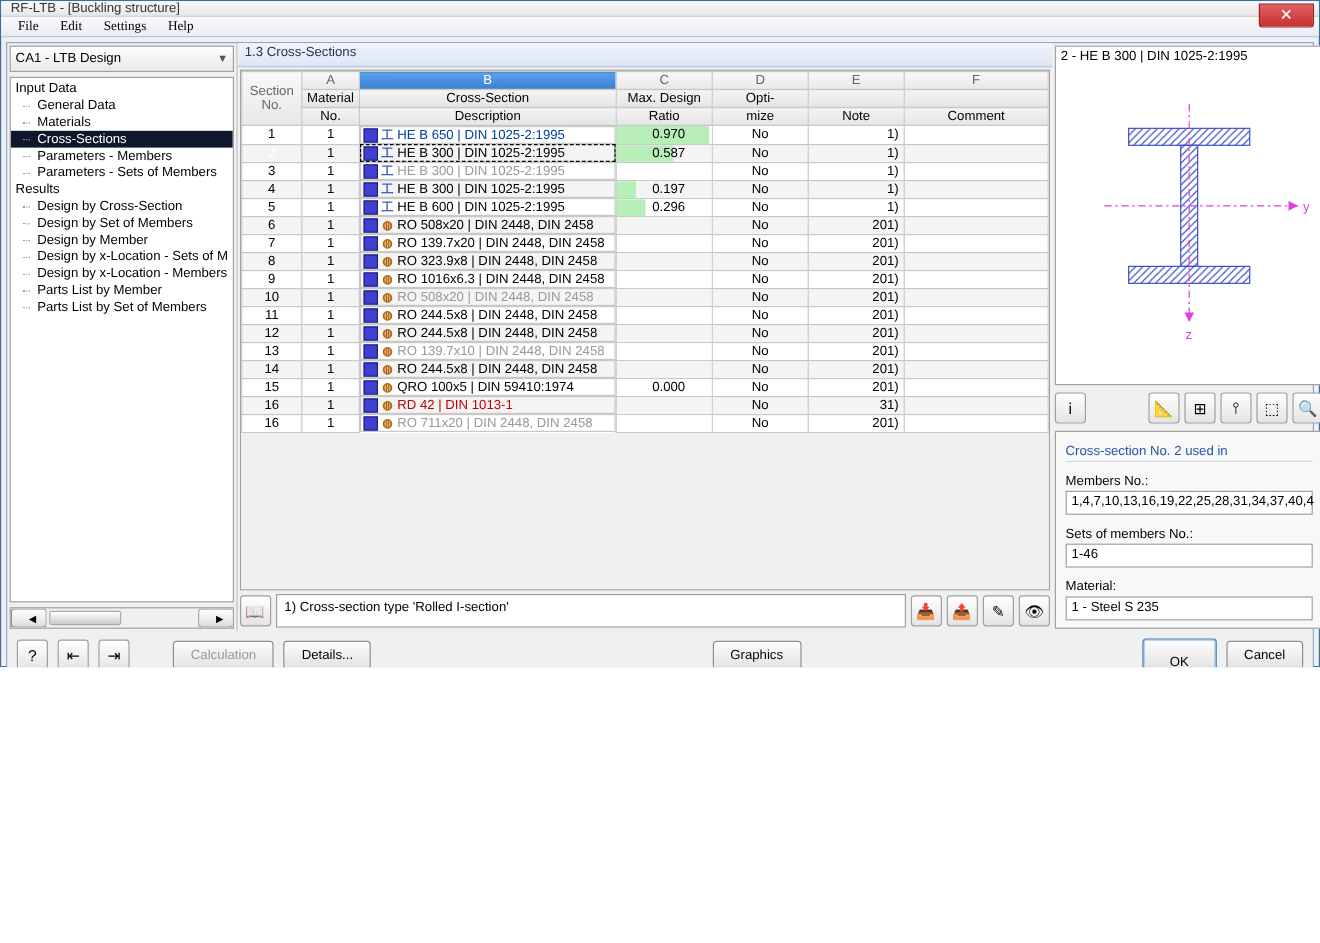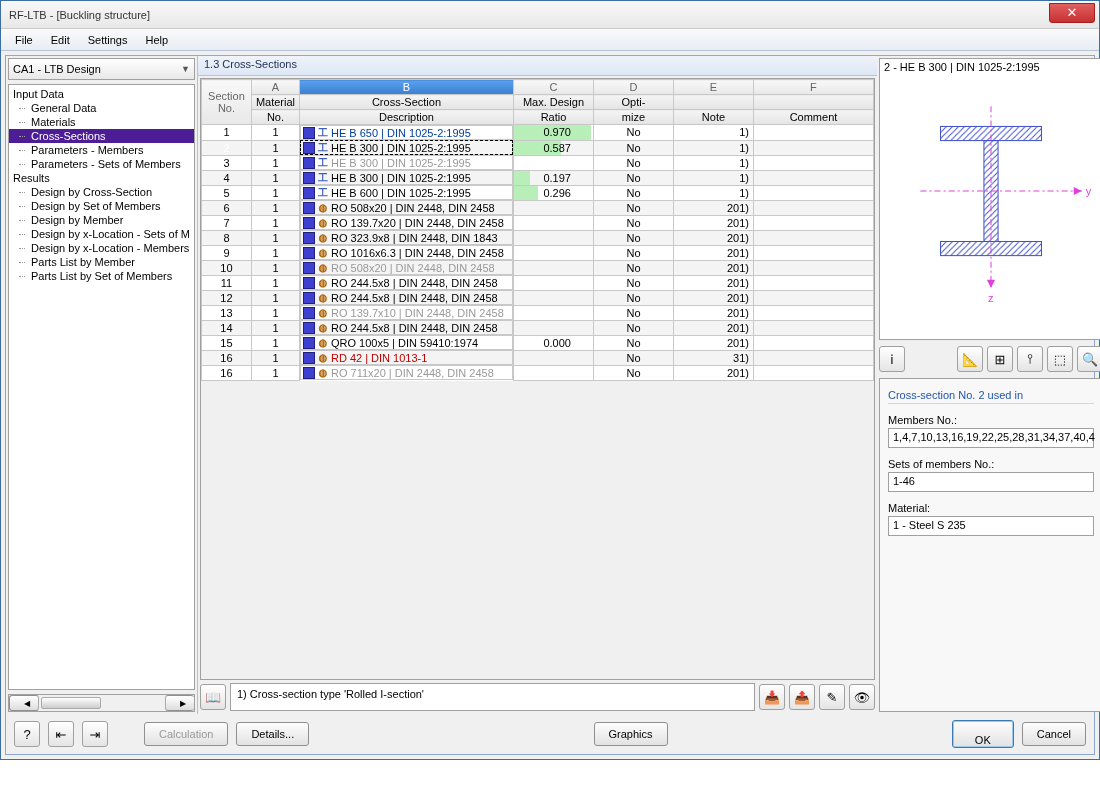--- a/index.html
+++ b/index.html
@@ -1,32 +1,32 @@
 <!DOCTYPE html>
 <html><head>
 <meta charset="utf-8">
 <style>
 * { box-sizing: border-box; margin: 0; padding: 0; }
 body { font-family: "Segoe UI", Tahoma, sans-serif; font-size: 11px; background: #fff; overflow: hidden; }
-.window { width: 1100px; height: 760px; border: 1px solid #3a6ea5; background: #f0f0f0; display: flex; flex-direction: column; }
+.window { width: 1100px; height: 556px; border: 1px solid #3a6ea5; background: #f0f0f0; display: flex; flex-direction: column; }
 .titlebar { height: 28px; background: linear-gradient(#f8f8f8,#e8e8e8); display: flex; align-items: center; padding-left: 8px; position: relative; border-bottom: 1px solid #ccc; }
 .titlebar .title { color: #333; }
 .titlebar .closebtn { position: absolute; right: 4px; top: 2px; width: 46px; height: 20px; background: linear-gradient(#e06060,#c83030); border: 1px solid #a02020; border-radius: 0 0 3px 3px; color: #fff; text-align: center; line-height: 18px; font-size: 13px; cursor: pointer; }
 .menubar { height: 22px; background: linear-gradient(#fafafa,#e8ecf4); border-bottom: 1px solid #b8c4d8; display: flex; align-items: center; padding-left: 6px; gap: 2px; }
-.menubar span { padding: 2px 8px; cursor: pointer; }
+.menubar span { padding: 2px 8px; cursor: pointer; font-family: Liberation Serif, serif; }
 .body { flex: 1; display: flex; flex-direction: column; border: 1px solid #8ca8d0; margin: 4px; background: #f0f0f0; }
 .toprow { display: flex; height: calc(100% - 40px); }
 .leftcol { width: 210px; display: flex; flex-direction: column; border-right: 1px solid #c0c0c0; }
 .combo { height: 22px; border: 1px solid #a0a0a0; background: linear-gradient(#fff,#e8e8e8); margin: 2px; display: flex; align-items: center; padding: 0 4px; justify-content: space-between; cursor: pointer; }
 .combo .arrow { font-size: 9px; color: #555; }
 .tree { flex: 1; background: #fff; border: 1px solid #a0a0a0; margin: 2px; padding: 2px 0; overflow: hidden; }
 .tree .group { padding: 1px 4px; color: #000; }
 .tree .item { padding: 1px 4px 1px 22px; color: #000; white-space: nowrap; overflow: hidden; cursor: pointer; position: relative; }
 .tree .item::before { content: ""; position: absolute; left: 10px; top: 50%; width: 6px; border-top: 1px dotted #999; }
-.tree .item.selected { background: #4c1d95; color: #fff; }
+.tree .item.selected { background: #0f172a; color: #fff; }
 .hscroll { height: 18px; border: 1px solid #a0a0a0; margin: 2px; background: #f0f0f0; display: flex; align-items: center; }
 .hscroll .btn { width: 16px; height: 100%; background: linear-gradient(#fff,#ddd); border-right: 1px solid #aaa; text-align: center; font-size: 8px; line-height: 16px; cursor: pointer; }
 .hscroll .btn:last-child { border-left: 1px solid #aaa; border-right: none; margin-left: auto; }
 .hscroll .thumb { width: 60px; height: 12px; margin: 2px; background: linear-gradient(#fff,#ccc); border: 1px solid #aaa; border-radius: 2px; }
 .centercol { flex: 1; display: flex; flex-direction: column; }
 .panel-title { height: 20px; background: linear-gradient(#f0f4fa,#dce6f4); border-bottom: 1px solid #b8c4d8; padding: 2px 6px; color: #223355; font-size: 11px; }
 .gridmain { flex: 1; border: 1px solid #a0a0a0; margin: 2px 2px 0 2px; background: #fff; overflow: hidden; display: flex; flex-direction: column; }
 .gridtable { border-collapse: collapse; width: 100%; table-layout: fixed; }
 .gridtable th, .gridtable td { border: 1px solid #c8c8c8; font-size: 11px; padding: 0 2px; height: 15px; overflow: hidden; white-space: nowrap; }
 .gridtable thead th { background: linear-gradient(#f4f4f4,#e4e4e4); font-weight: normal; text-align: center; }
@@ -260,21 +260,21 @@
                   <td class="ccenter">No</td>
                   <td class="cright">201)</td>
                   <td></td>
                 </tr>
                 <tr class="datarow alt">
                   <td class="rowhdr">8</td>
                   <td class="ccenter">1</td>
                   <td class="desc">
                     <span class="sqbox"></span>
                     <span class="typeicon o">◍</span>
-                    <span class="desctext ">RO 323.9x8 | DIN 2448, DIN 1843</span>
+                    <span class="desctext ">RO 323.9x8 | DIN 2448, DIN 2458</span>
                   </td>
                   <td class="ratiocell"></td>
                   <td class="ccenter">No</td>
                   <td class="cright">201)</td>
                   <td></td>
                 </tr>
                 <tr class="datarow">
                   <td class="rowhdr">9</td>
                   <td class="ccenter">1</td>
                   <td class="desc">

